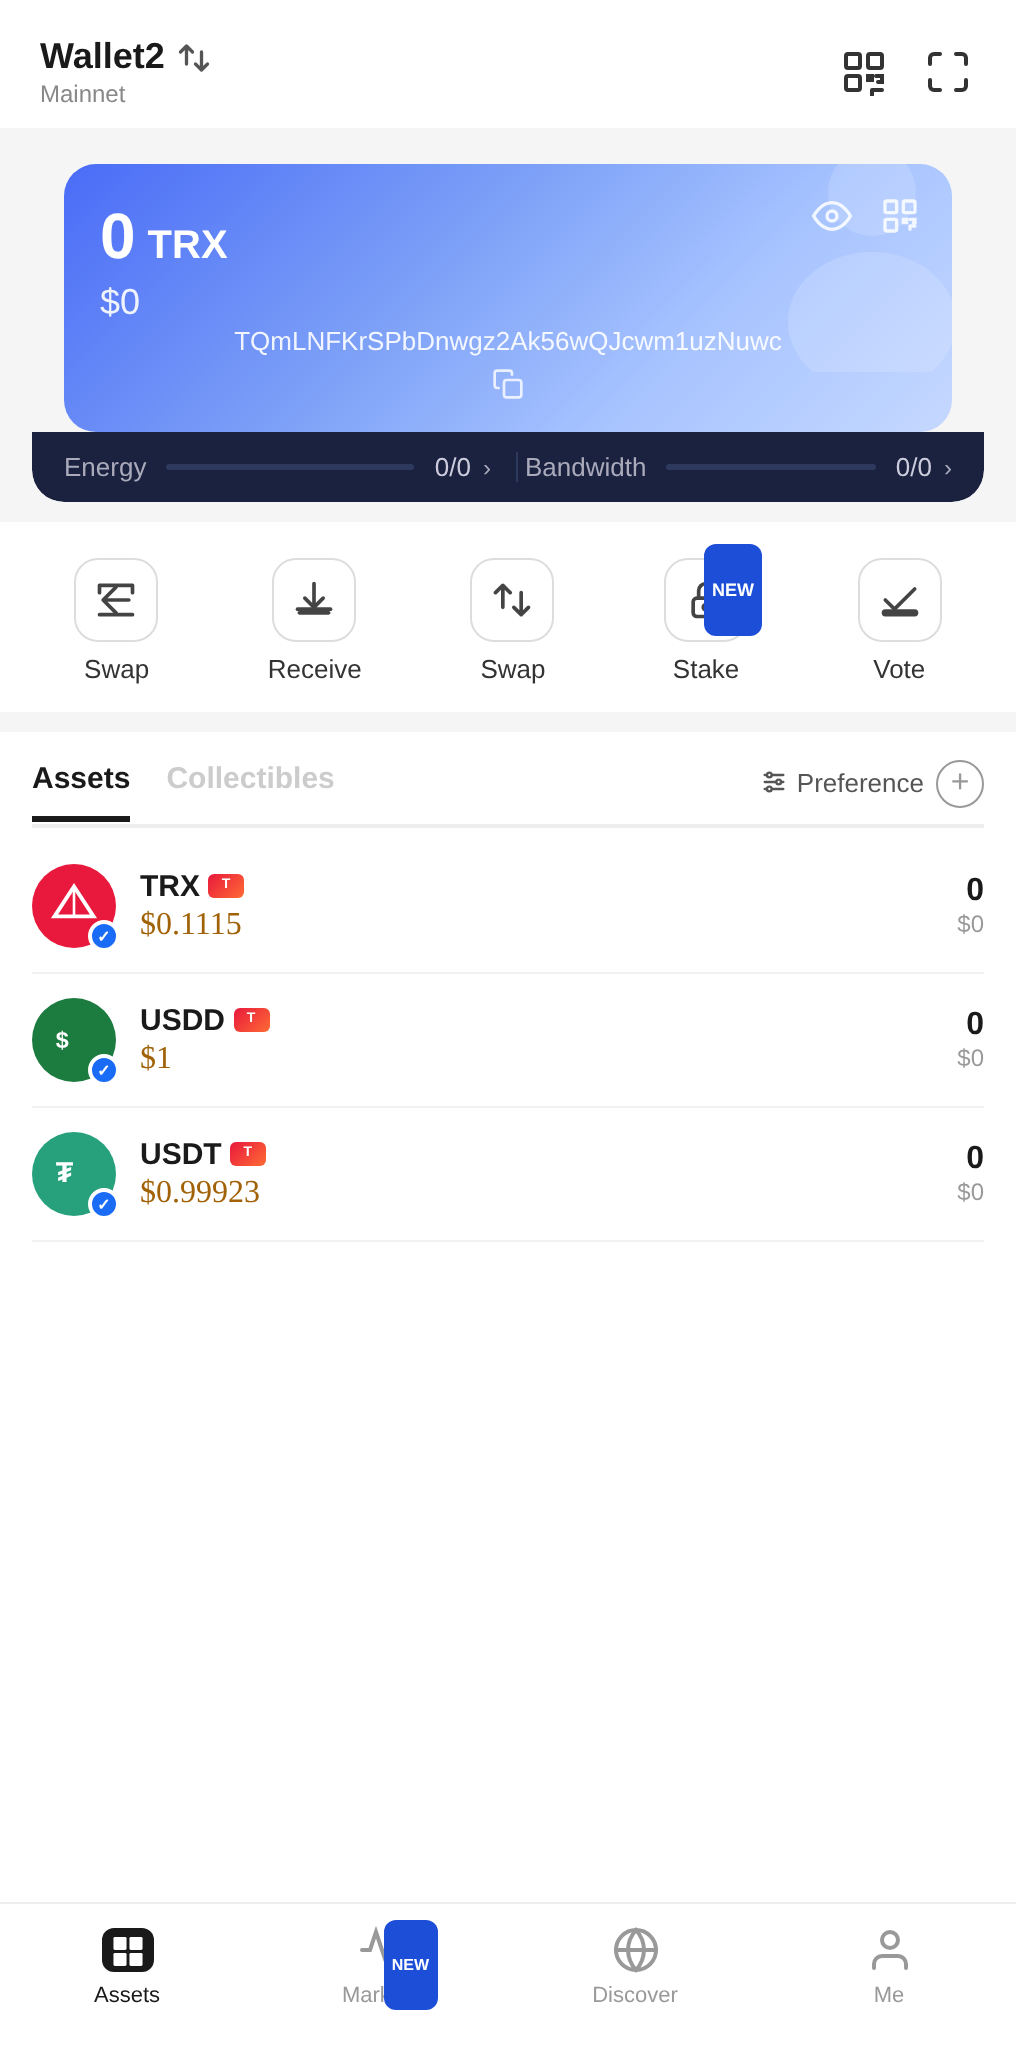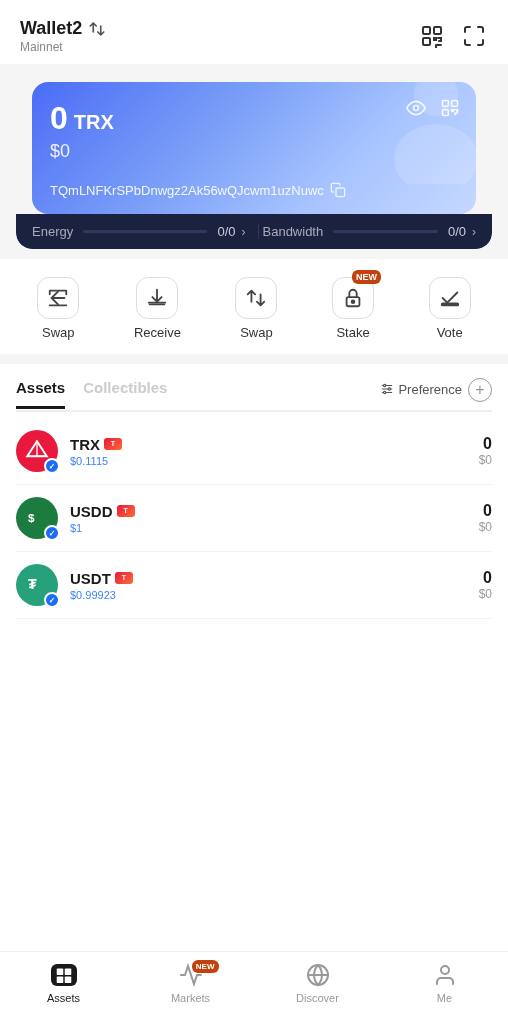--- a/index.html
+++ b/index.html
@@ -92,24 +92,25 @@
     .balance-usd {
       font-size: 18px;
       font-weight: 500;
       margin-top: 4px;
       color: rgba(255,255,255,0.9);
     }
     .wallet-address {
       display: flex;
       align-items: center;
       gap: 6px;
-      margin-top: 20px;
+      margin-top: 1px;
       font-size: 13px;
       color: rgba(255,255,255,0.9);
       padding-bottom: 16px;
+      flex-direction: column;
     }
     .card-bg-decoration {
       position: absolute;
       right: -20px;
       bottom: 30px;
       width: 120px;
       height: 120px;
       opacity: 0.15;
     }
 
@@ -181,25 +182,25 @@
       display: flex;
       align-items: center;
       justify-content: center;
       font-size: 18px;
       color: #444;
     }
     .new-badge {
       position: absolute;
       top: -8px;
       right: -8px;
-      background: #c2410c;
+      background: #1d4ed8;
       color: #fff;
       font-size: 9px;
       font-weight: 700;
-      padding: 2px 4px;
+      padding: 18px 4px;
       border-radius: 6px;
     }
 
     
     .assets-section {
       background: #fff;
       margin-top: 10px;
       flex: 1;
       padding: 0 16px;
     }
@@ -304,23 +305,24 @@
       width: 18px;
       height: 12px;
       background: linear-gradient(135deg, #e8193c, #ff6b35);
       border-radius: 3px;
       font-size: 7px;
       color: #fff;
       text-align: center;
       line-height: 12px;
     }
     .asset-price {
-      font-size: 11px;
-      color: #3b82f6;
+      font-size: 16px;
+      color: #a16207;
       margin-top: 2px;
+      font-family: Liberation Serif, serif;
     }
     .asset-balance {
       text-align: right;
     }
     .asset-amount {
       font-size: 16px;
       font-weight: 600;
       color: #1a1a1a;
     }
     .asset-usd {

